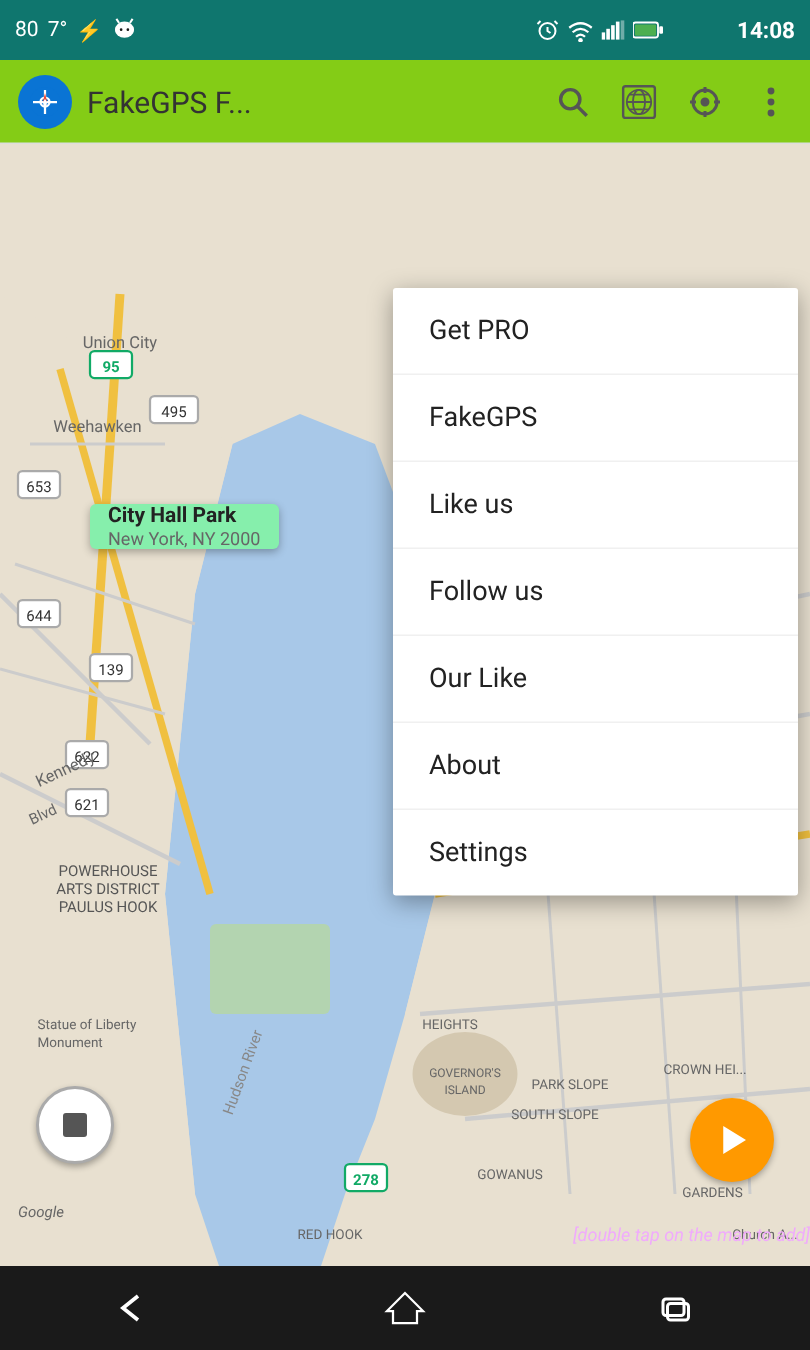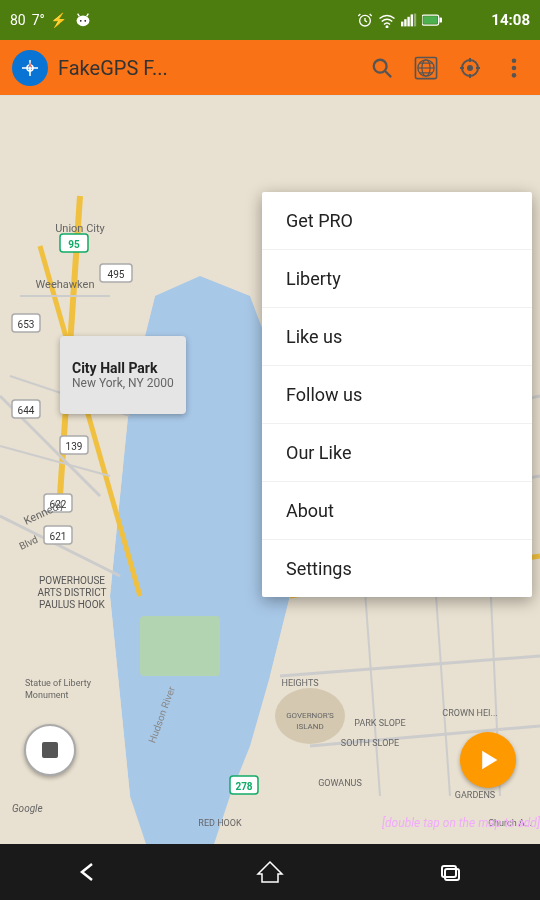--- a/index.html
+++ b/index.html
@@ -9,21 +9,21 @@
       overflow: hidden;
       font-family: 'Roboto', Arial, sans-serif;
       background: #000;
       position: relative;
     }
 
     
     .status-bar {
       width: 100%;
       height: 40px;
-      background: #4d7c0f;
+      background: #0f766e;
       display: flex;
       align-items: center;
       justify-content: space-between;
       padding: 0 10px;
       color: white;
       font-size: 14px;
       position: relative;
       z-index: 100;
     }
     .status-left {
@@ -41,21 +41,21 @@
       font-size: 15px;
       font-weight: bold;
       color: white;
       margin-left: 44px;
     }
 
     
     .action-bar {
       width: 100%;
       height: 56px;
-      background: #f97316;
+      background: #84cc16;
       display: flex;
       align-items: center;
       padding: 0 12px;
       border-bottom: 1px solid #ddd;
       position: relative;
       z-index: 100;
     }
     .app-icon {
       width: 36px;
       height: 36px;
@@ -102,23 +102,23 @@
       height: 100%;
       position: absolute;
       top: 0; left: 0;
     }
 
     
     .map-callout {
       position: absolute;
       top: 240px;
       left: 60px;
-      background: #e5e5e5;
+      background: #86efac;
       border-radius: 4px;
-      padding: 24px 12px;
+      padding: 0 12px;
       box-shadow: 0 2px 6px rgba(0,0,0,0.3);
       font-size: 14px;
       z-index: 10;
     }
     .map-callout .place-name {
       font-weight: bold;
       font-size: 14px;
       color: #222;
     }
     .map-callout .place-addr {
@@ -443,21 +443,21 @@
     <svg width="28" height="28" viewBox="0 0 24 24">
       <polygon points="7,4 20,12 7,20" fill="white"></polygon>
     </svg>
   </div>
 
   <div class="dropdown-menu">
     <div class="menu-item">
       <span>Get PRO</span>
     </div>
     <div class="menu-item">
-      <span>Liberty</span>
+      <span>FakeGPS</span>
     </div>
     <div class="menu-item">
       <span>Like us</span>
     </div>
     <div class="menu-item">
       <span>Follow us</span>
     </div>
     <div class="menu-item">
       <span>Our Like</span>
     </div>

